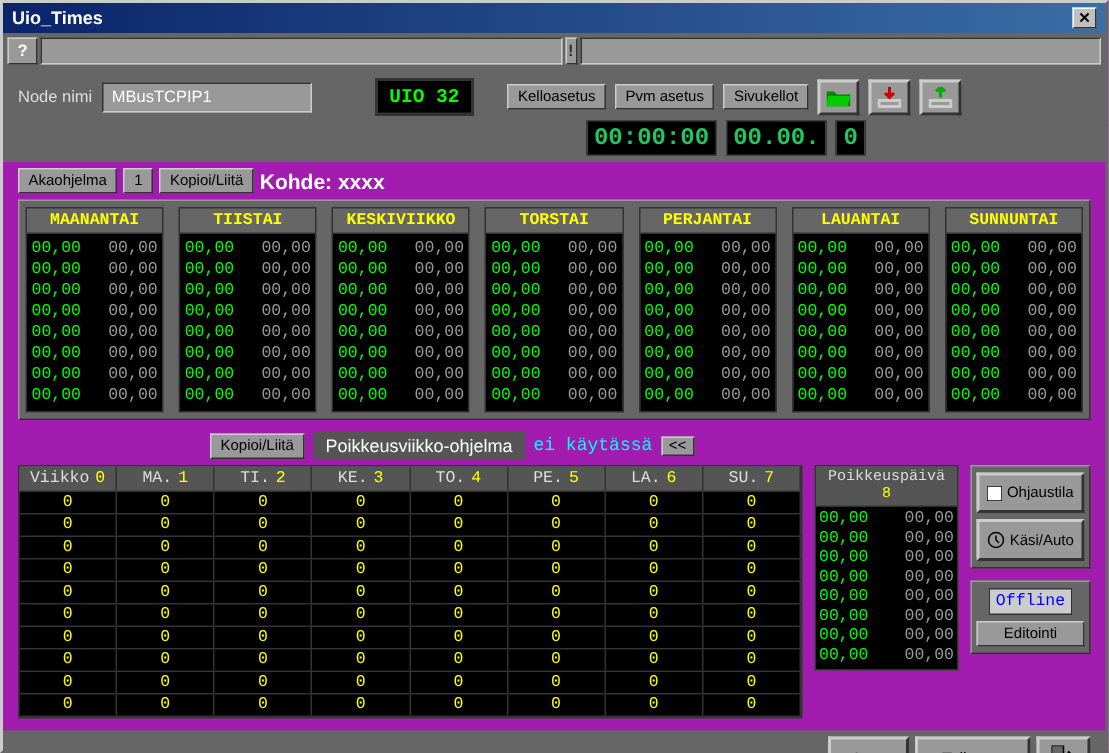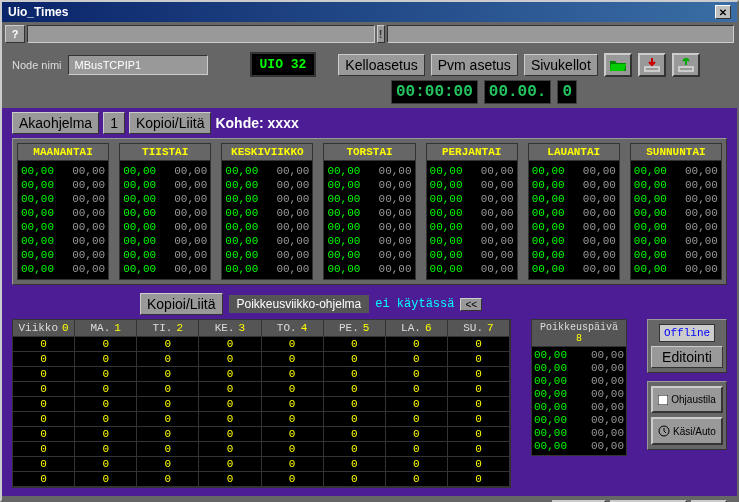--- a/index.html
+++ b/index.html
@@ -9,41 +9,41 @@
 .titlebar .close { width: 16px; height: 14px; background: #c0c0c0; border: 1px solid #fff; border-right-color:#333; border-bottom-color:#333; color:#000; font-size: 10px; display:flex; align-items:center; justify-content:center; font-weight:bold; }
 .menubar { background:#666; padding:3px; display:flex; gap:2px; align-items:center; }
 .menubar .help { width:20px; height:18px; background:#999; border:1px solid #ccc; border-right-color:#333; border-bottom-color:#333; display:flex; align-items:center; justify-content:center; color:#fff; font-weight:bold; }
 .menubar .field { flex:1; height:18px; background:#999; border:1px solid #333; border-right-color:#ccc; border-bottom-color:#ccc; }
 .menubar .sep { width:8px; height:18px; background:#999; border:1px solid #ccc; border-right-color:#333; border-bottom-color:#333; display:flex; align-items:center; justify-content:center; color:#333; font-weight:bold; }
 
 .toolbar { background:#666; padding:6px 10px; display:flex; align-items:center; gap:6px; border-bottom:1px solid #333; }
 .lbl { color:#ddd; font-size:11px; }
 .txtfield { background:#999; border:1px solid #333; border-right-color:#ccc; border-bottom-color:#ccc; padding:2px 6px; color:#fff; min-width:140px; height:20px; display:flex; align-items:center; }
 .uio { background:#000; color:#0f0; font-family: Liberation Mono, monospace; font-weight:bold; padding:3px 8px; border:2px solid #333; font-size:13px; }
-.btn { background:#999; border:1px solid #ccc; border-right-color:#333; border-bottom-color:#333; padding:2px 6px; font-size:14px; cursor:pointer; color:#000; }
+.btn { background:#999; border:1px solid #ccc; border-right-color:#333; border-bottom-color:#333; padding:2px 6px; font-size:10px; cursor:pointer; color:#000; }
 .clock { background:#000; color:#22c55e; font-family:"Courier New",monospace; font-weight:bold; padding:2px 4px; border:1px solid #404040; font-size:16px; }
 .iconbtn { width:28px; height:24px; background:#999; border:2px solid #ccc; border-right-color:#333; border-bottom-color:#333; display:flex; align-items:center; justify-content:center; cursor:pointer; }
 
-.panel { background:#4c1d95; padding:4px 10px 8px; }
+.panel { background:#a21caf; padding:4px 10px 8px; }
 .tabrow { display:flex; align-items:center; gap:4px; margin-bottom:4px; }
 .kohde { color:#fff; font-size:14px; font-weight:bold; margin-left:0; }
 
 .daygrid { display:flex; gap:10px; background:#666; padding:4px; border:1px solid #333; border-top-color:#999; border-left-color:#999; }
 .daycol { flex:1; border:1px solid #333; background:#666; }
 .dayhdr { color:#ff0; font-family:"Courier New",monospace; font-size:11px; text-align:center; padding:2px; border-bottom:1px solid #333; font-weight:bold; }
 .daybody { background:#000; padding:3px; }
 .dayrow { display:flex; justify-content:space-between; font-family:"Courier New",monospace; font-size:11px; line-height:14px; }
 .tg { color:#0f0; } .tw { color:#999; }
 
 .excbar { display:flex; align-items:center; gap:6px; margin:6px 0 2px; padding:2px; }
 .excttl { background:#555; color:#fff; padding:2px 8px; font-size:12px; }
 .excstate { color:#0ff; font-family:"Courier New",monospace; font-size:12px; }
 .nav { background:#999; border:1px solid #ccc; border-right-color:#333; border-bottom-color:#333; padding:0 4px; cursor:pointer; font-size:10px; }
 
-.lower { display:flex; gap:20px; align-items:flex-start; }
+.lower { display:flex; gap:8px; align-items:flex-start; }
 .weektbl { flex:1; border:1px solid #333; background:#666; }
 .wthr { display:flex; background:#555; border-bottom:1px solid #333; }
 .wthc { flex:1; text-align:center; padding:2px; font-family:"Courier New",monospace; font-size:11px; color:#ddd; border-right:1px solid #333; display:flex; justify-content:center; gap:4px; }
 .wthc .y { color:#ff0; }
 .wtr { display:flex; background:#000; border-bottom:1px solid #333; }
 .wtc { flex:1; text-align:center; font-family:"Courier New",monospace; font-size:11px; color:#ff0; padding:1px; border-right:1px solid #333; }
 .wtc:first-child { color:#ff0; }
 .pkcol { width:96px; border:1px solid #333; background:#666; }
 .pkhdr { background:#555; color:#ddd; font-family:"Courier New",monospace; font-size:10px; text-align:center; padding:2px; border-bottom:1px solid #333; }
 .pkbody { background:#000; padding:2px; }
@@ -561,37 +561,37 @@
               <span class="tw">00,00</span>
             </div>
             <div class="pkrow">
               <span class="tg">00,00</span>
               <span class="tw">00,00</span>
             </div>
           </div>
       </div>
       <div style="display:flex; flex-direction:column; gap:8px;">
         <div class="sidepnl">
-          <div class="status-off">Offline</div>
-          <button class="btn" style="width:72px">Editointi</button>
-        </div>
-        <div class="sidepnl">
           <div class="sidebtn">
               <svg width="10" height="10">
                 <rect width="10" height="10" fill="#fff" stroke="#000"></rect>
               </svg>
               <span>Ohjaustila</span>
             </div>
           <div class="sidebtn">
               <svg width="12" height="12" viewBox="0 0 12 12">
                 <circle cx="6" cy="6" r="5" fill="none" stroke="#000"></circle>
                 <path d="M6 3v3l2 2" stroke="#000" fill="none"></path>
               </svg>
               <span>Käsi/Auto</span>
             </div>
+        </div>
+        <div class="sidepnl">
+          <div class="status-off">Offline</div>
+          <button class="btn" style="width:72px">Editointi</button>
         </div>
       </div>
     </div>
   </div>
 
   <div class="footer">
     <button class="fbtn">Lue</button>
     <button class="fbtn">Tallenna</button>
     <button class="fbtn" style="padding:4px 8px"><svg width="16" height="14" viewBox="0 0 16 14">
           <rect x="0" y="0" width="8" height="14" fill="#666" stroke="#000"></rect>

